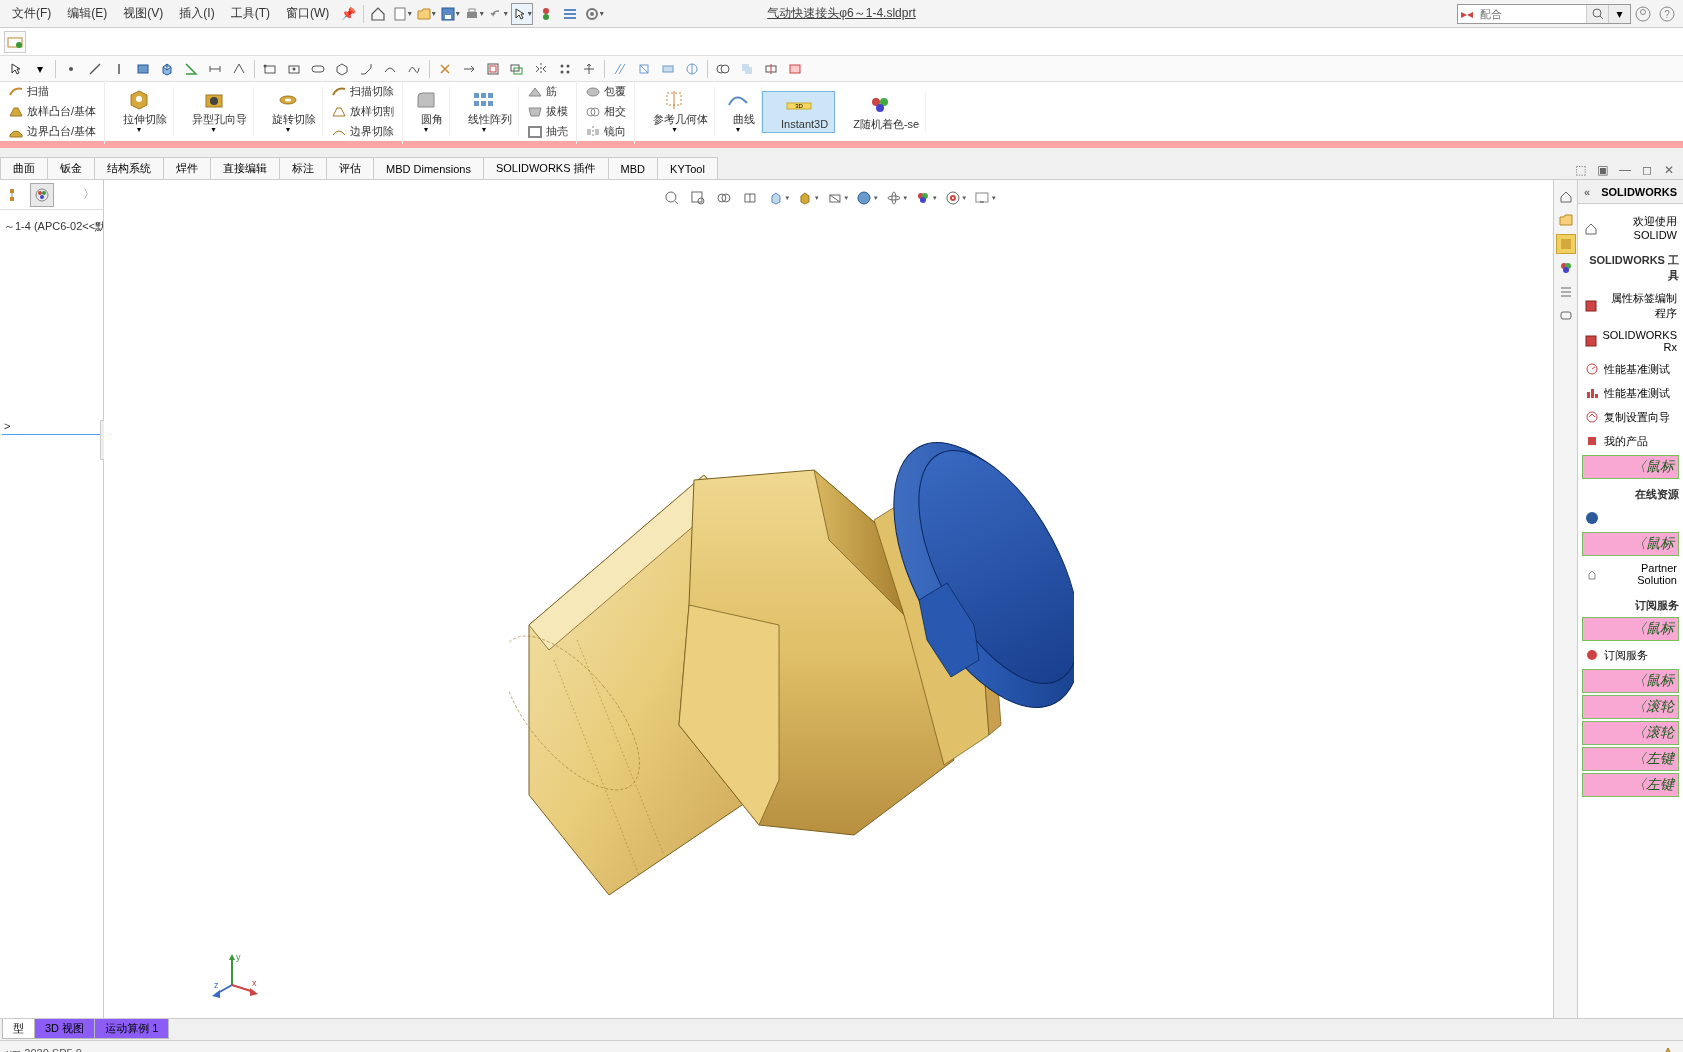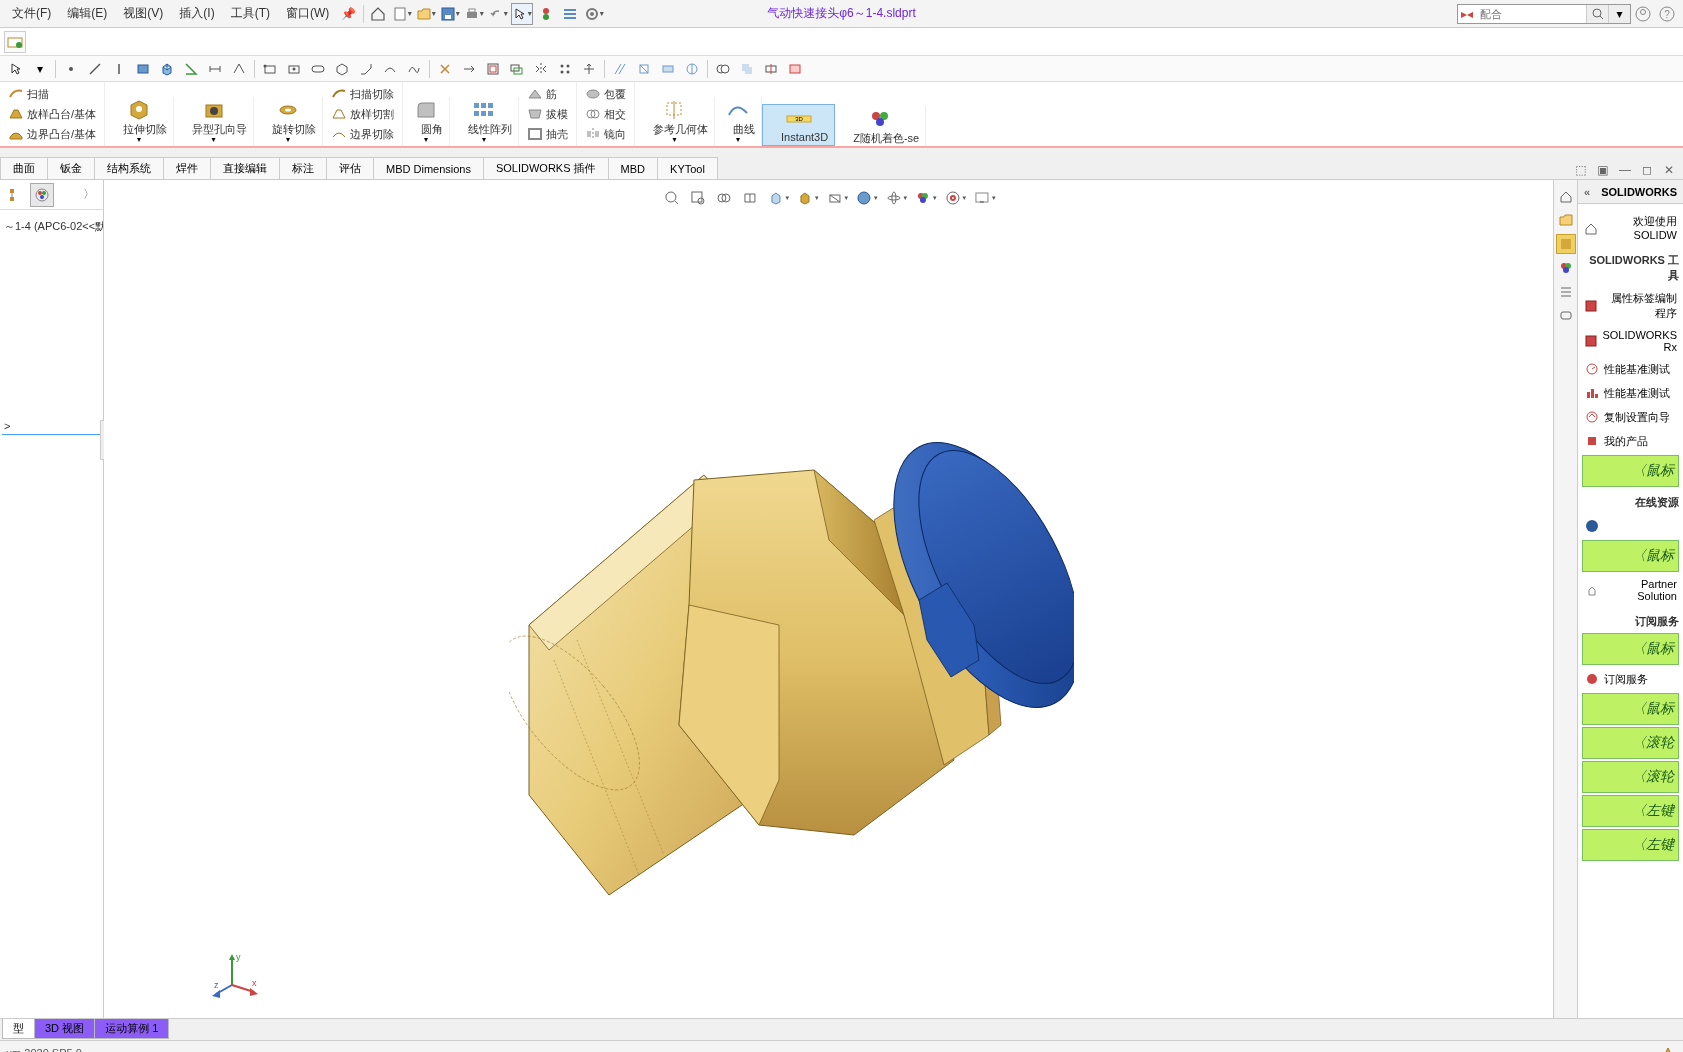--- a/index.html
+++ b/index.html
@@ -4,36 +4,36 @@
 <style>
 * { margin: 0; padding: 0; box-sizing: border-box; font-family: "Microsoft YaHei", Arial, sans-serif; }
 body { width: 1683px; height: 1052px; background: #fff; overflow: hidden; position: relative; font-size: 12px; }
 
 
 .menu-bar { height: 28px; background: #f4f4f4; border-bottom: 1px solid #ccc; display: flex; align-items: center; padding: 0 4px; }
 .menu-bar .menu-item { padding: 4px 8px; color: #333; cursor: pointer; }
 .menu-bar .sep { width: 1px; height: 18px; background: #ccc; margin: 0 2px; }
 .menu-bar .icon-btn { width: 22px; height: 22px; display: inline-flex; align-items: center; justify-content: center; cursor: pointer; margin: 0 1px; border: 1px solid transparent; }
 .menu-bar .dd { font-size: 8px; margin-left: 1px; color: #555; }
-.doc-title { position: absolute; left: 50%; transform: translateX(-50%); color: #6d28d9; }
+.doc-title { position: absolute; left: 50%; transform: translateX(-50%); color: #404040; text-decoration: underline; }
 .search-box { margin-left: auto; display: flex; align-items: center; border: 1px solid #999; background: #fff; height: 20px; }
 .search-box input { border: none; outline: none; width: 110px; padding: 0 4px; font-size: 11px; }
 .search-box .sbtn { width: 22px; height: 18px; display: flex; align-items: center; justify-content: center; background: #eee; border-left: 1px solid #ccc; }
 
 
 .toolbar2 { height: 28px; background: #fff; border-bottom: 1px solid #ddd; display: flex; align-items: center; padding: 0 4px; }
 .toolbar2 .tb { width: 22px; height: 22px; border: 1px solid #ccc; margin-right: 4px; display: flex; align-items: center; justify-content: center; background: #fafafa; cursor: pointer; }
 
 
 .toolbar3 { height: 26px; background: #fafafa; border-bottom: 1px solid #ddd; display: flex; align-items: center; padding: 0 4px; }
 .toolbar3 .tb3 { width: 22px; height: 22px; display: flex; align-items: center; justify-content: center; cursor: pointer; margin: 0 1px; }
 .toolbar3 .v-sep { width: 1px; height: 18px; background: #ccc; margin: 0 3px; }
 
 
-.ribbon { height: 66px; background: #fff; border-bottom: 2px solid #fca5a5; display: flex; align-items: flex-end; }
+.ribbon { height: 66px; background: #fff; border-bottom: 7px solid #fca5a5; display: flex; align-items: center; }
 .ribbon-group { display: flex; flex-direction: column; justify-content: space-around; padding: 2px 6px; border-right: 1px solid #eee; }
 .ribbon-big { display: flex; flex-direction: column; align-items: center; justify-content: center; padding: 2px 6px; border-right: 1px solid #eee; cursor: pointer; min-width: 44px; }
 .ribbon-big.active { background: #cde6f7; border: 1px solid #7bb3da; }
 .ribbon-big .ric { width: 28px; height: 22px; display: flex; align-items: center; justify-content: center; }
 .ribbon-big .rlabel { font-size: 11px; color: #333; text-align: center; line-height: 12px; margin-top: 2px; margin-left: 12px; }
 .ribbon-row { display: flex; align-items: center; height: 20px; cursor: pointer; padding: 0 2px; }
 .ribbon-row .sic { width: 16px; height: 16px; margin-right: 3px; display: flex; align-items: center; justify-content: center; }
 .ribbon-row .slabel { font-size: 11px; color: #333; }
 
 
@@ -71,21 +71,21 @@
 .right-tabs .rt { width: 20px; height: 20px; margin: 2px 0; display: flex; align-items: center; justify-content: center; cursor: pointer; border: 1px solid transparent; }
 
 
 .task-pane { width: 106px; background: #fff; border-left: 1px solid #ccc; display: flex; flex-direction: column; overflow: hidden; }
 .task-pane .tp-header { height: 24px; background: #f0f0f0; border-bottom: 1px solid #ccc; display: flex; align-items: center; padding: 0 6px; font-size: 11px; font-weight: bold; }
 .task-pane .tp-header .collapse { margin-right: auto; color: #666; cursor: pointer; }
 .task-pane .tp-body { flex: 1; padding: 6px 4px; font-size: 11px; overflow: hidden; text-align: right; }
 .tp-item { display: flex; align-items: center; padding: 4px 2px; cursor: pointer; }
 .tp-item .ti { width: 16px; height: 16px; margin-right: 4px; display: flex; align-items: center; justify-content: center; }
 .tp-section { font-weight: bold; margin: 8px 0 4px; font-size: 11px; color: #333; }
-.tp-green { background: #bef264; border: 1px solid #7ac060; margin: 2px 0; height: 32px; display: flex; align-items: center; justify-content: flex-end; padding-right: 4px; font-size: 14px; color: #1a5a1a; font-style: italic; }
+.tp-green { background: #f9a8d4; border: 1px solid #7ac060; margin: 2px 0; height: 24px; display: flex; align-items: center; justify-content: flex-end; padding-right: 4px; font-size: 14px; color: #1a5a1a; font-style: italic; }
 
 
 .bottom-tabs { height: 22px; background: #f0f0f0; border-top: 1px solid #ccc; display: flex; align-items: flex-start; padding-left: 2px; }
 .bottom-tab { padding: 2px 10px; border: 1px solid #bbb; border-top: none; background: #fff; font-size: 11px; cursor: pointer; margin-right: -1px; }
 .bottom-tab.inactive { background: #8b5cf6; }
 .status-bar { height: 24px; background: #f4f4f4; border-top: 1px solid #ccc; display: flex; align-items: center; padding: 0 6px; font-size: 11px; color: #555; }
 .status-bar .sr { margin-left: auto; display: flex; align-items: center; }
 .status-bar .sr .sic2 { width: 16px; height: 16px; margin-left: 4px; }
 </style>
 </head>

